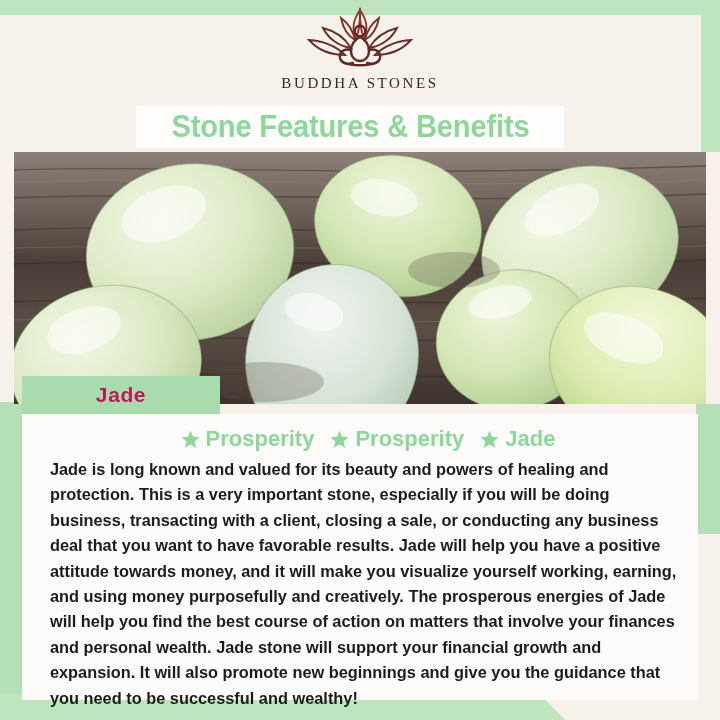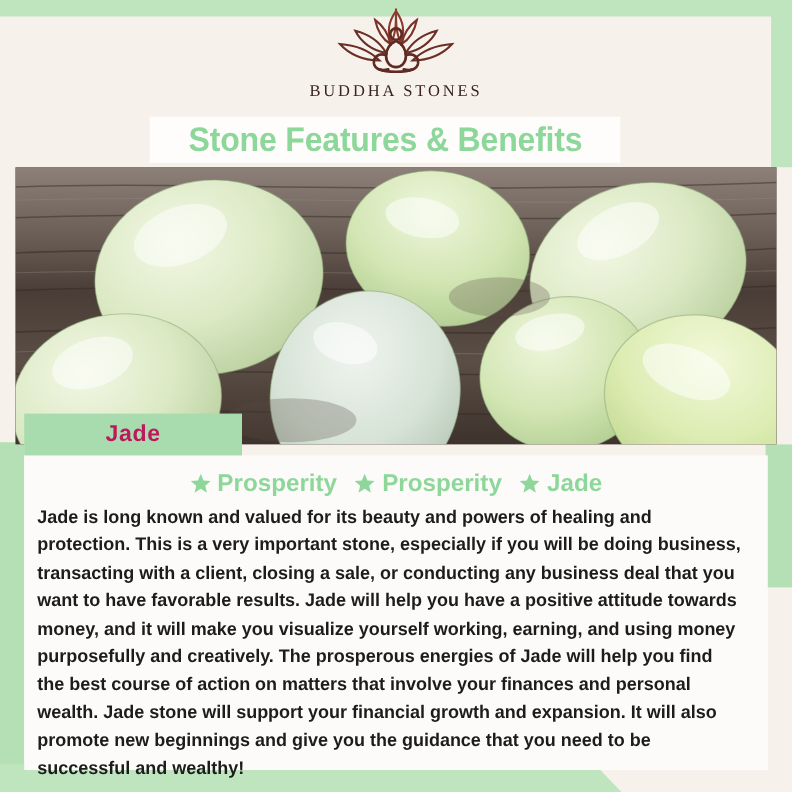--- a/index.html
+++ b/index.html
@@ -76,21 +76,21 @@
     z-index:5;
   }
   .stone-label span {
     color:#be185d; font-size:21px; font-weight:bold; letter-spacing:0.6px;
   }
 
   
   .content {
     position:absolute; left:22px; top:414px; width:676px; height:286px;
     background:#fdfbf9;
-    padding:12px 8px 0 8px;
+    padding:12px 8px 0 24px;
   }
   .benefits {
     display:flex; align-items:center; justify-content:center;
     gap:16px; margin-bottom:5px;
   }
   .benefit {
     display:flex; align-items:center; gap:6px;
     font-size:22px; font-weight:bold; color:#8ed79a;
     font-family:"Liberation Sans Narrow","Liberation Sans", sans-serif;
     white-space:nowrap;

